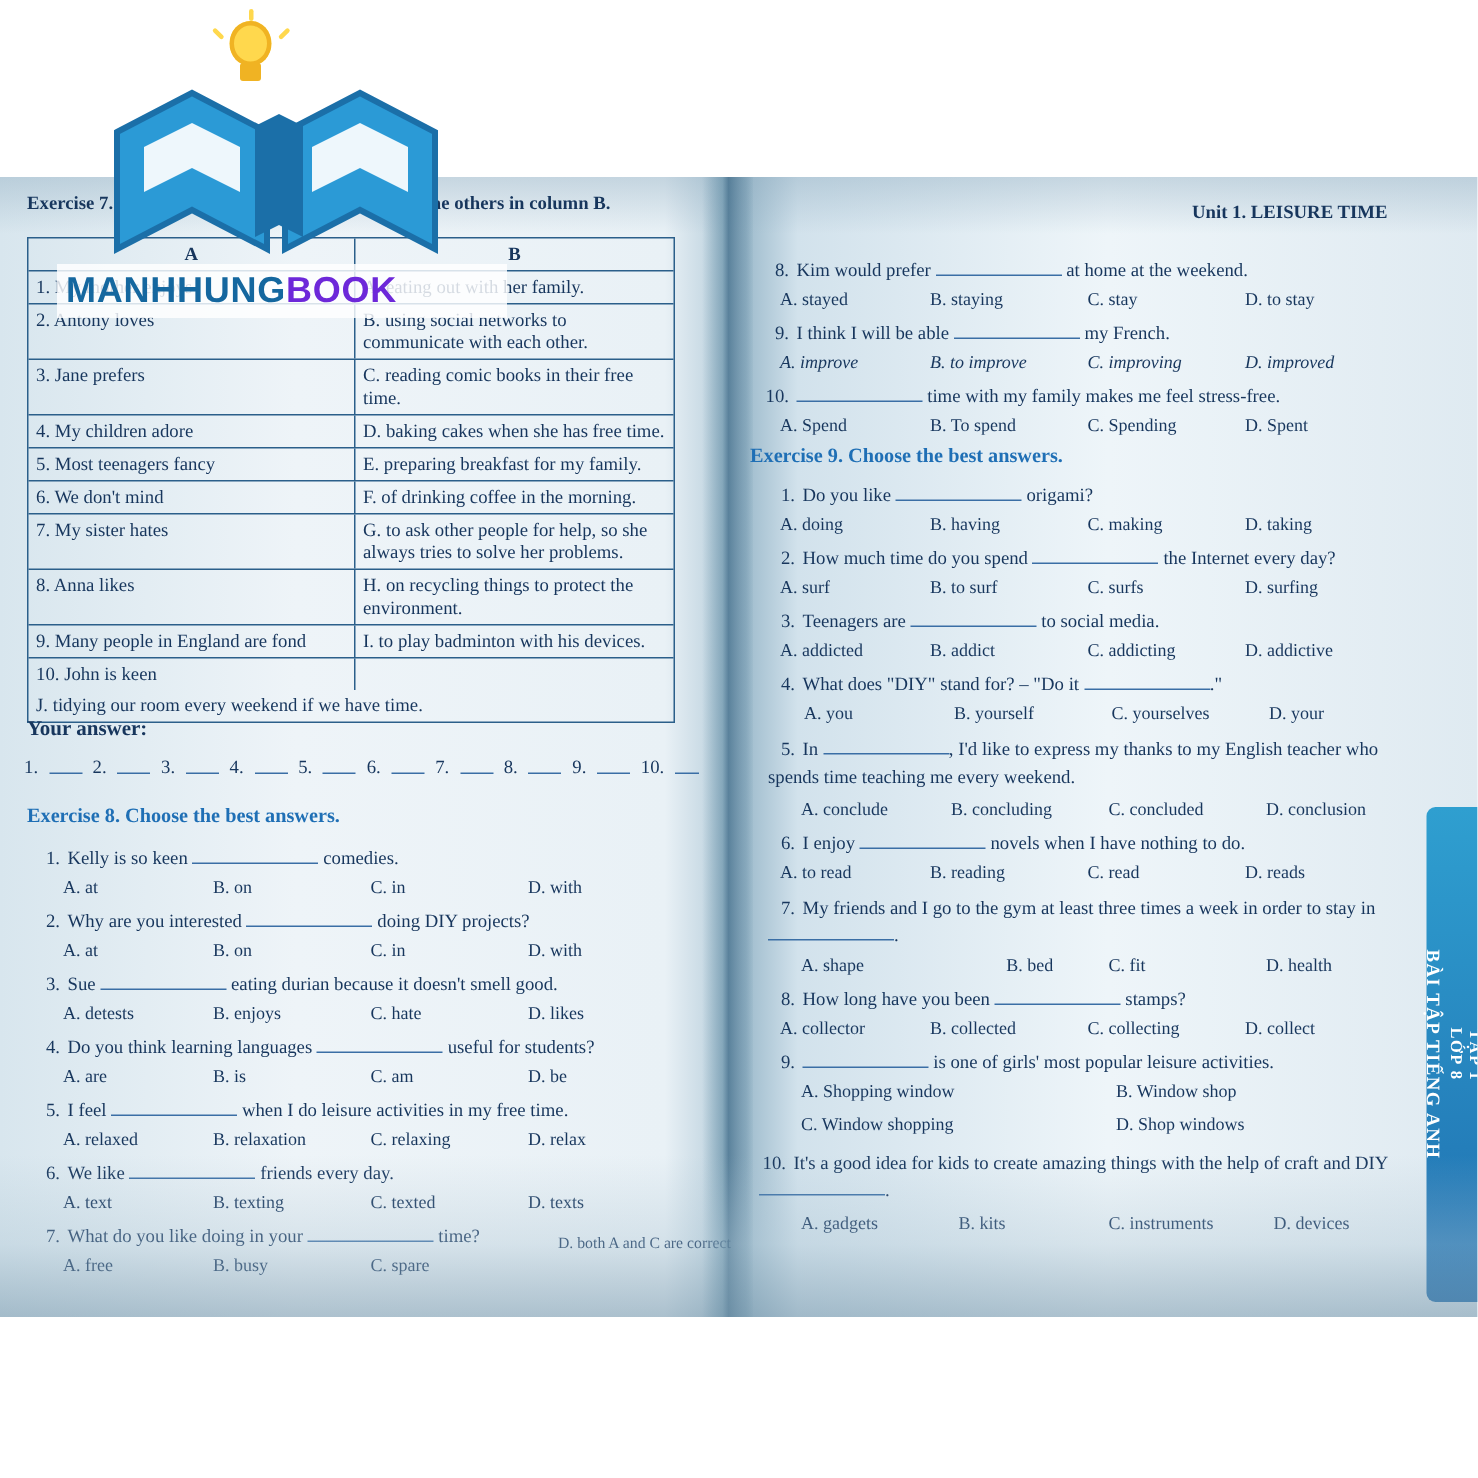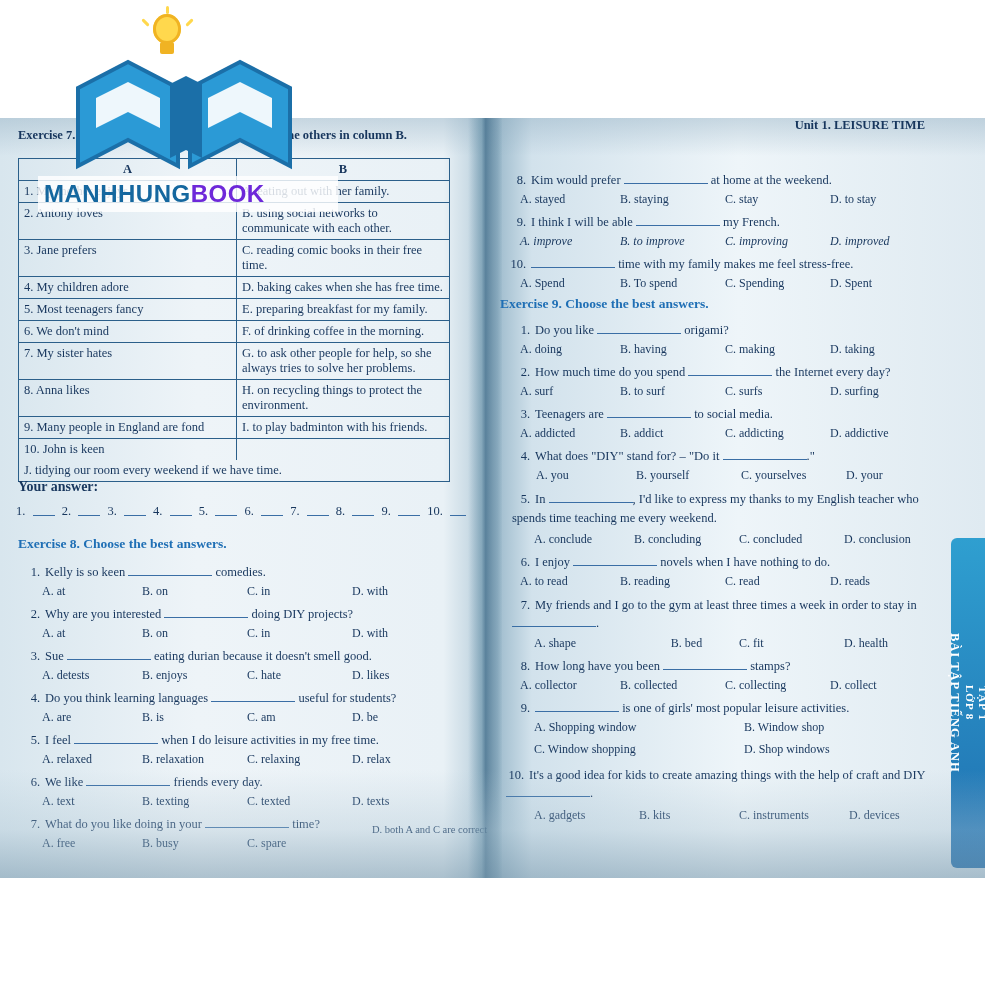--- a/index.html
+++ b/index.html
@@ -133,21 +133,21 @@
         <div class="row">
             <div class="cA">7. My sister hates</div>
             <div class="cB">G. to ask other people for help, so she always tries to solve her problems.</div>
           </div>
         <div class="row">
             <div class="cA">8. Anna likes</div>
             <div class="cB">H. on recycling things to protect the environment.</div>
           </div>
         <div class="row">
             <div class="cA">9. Many people in England are fond</div>
-            <div class="cB">I. to play badminton with his friends.</div>
+            <div class="cB">I. to play badminton with his devices.</div>
           </div>
         <div class="row">
             <div class="cA">10. John is keen</div>
             <div class="cB">J. tidying our room every weekend if we have time.</div>
           </div>
       </div>
 
       <div class="t bold" style="left:18px;top:360px;font-size:14px;">Your answer:</div>
 
       <div style="position:absolute;left:16px;top:386px;width:450px;display:flex;justify-content:space-between;">
@@ -244,21 +244,21 @@
         <span style="width:105px;">C. spare</span>
         <span class="xs" style="position:absolute;left:330px;top:-12px;width:130px;white-space:normal;line-height:1.15;">D. both A and C are correct</span>
       </div>
 
     </div>
 
     <div class="gutter"></div>
 
     <div class="pageR">
 
-      <div class="t bold" style="right:60px;top:0;font-size:12.5px;">Unit 1. LEISURE TIME</div>
+      <div class="t bold" style="right:60px;top:16px;font-size:12.5px;">Unit 1. LEISURE TIME</div>
 
       <div class="q" style="left:8px;top:54px;">
         <span class="num">8.</span><span>Kim would prefer</span> <span class="blank"></span> <span>at home at the weekend.</span>
       </div>
       <div class="opts" style="left:20px;top:74px;width:420px;">
         <span style="width:100px;">A. stayed</span>
         <span style="width:105px;">B. staying</span>
         <span style="width:105px;">C. stay</span>
         <span>D. to stay</span>
       </div>

